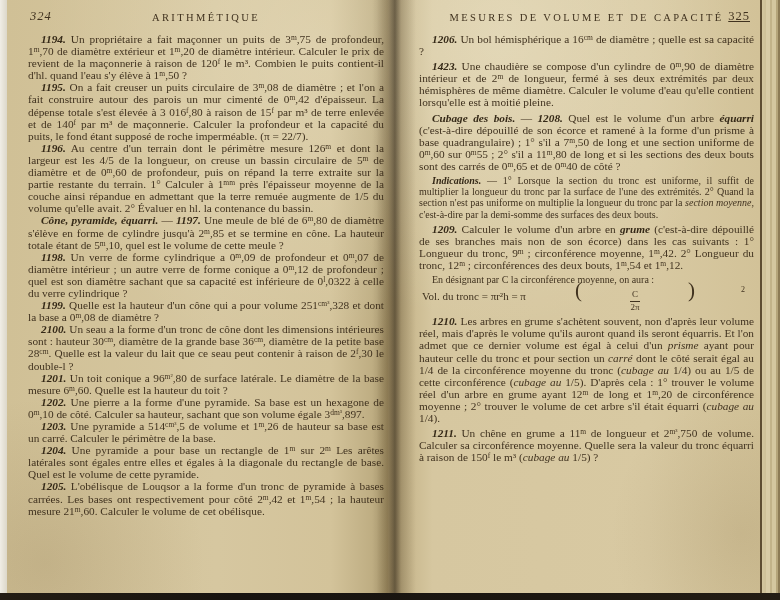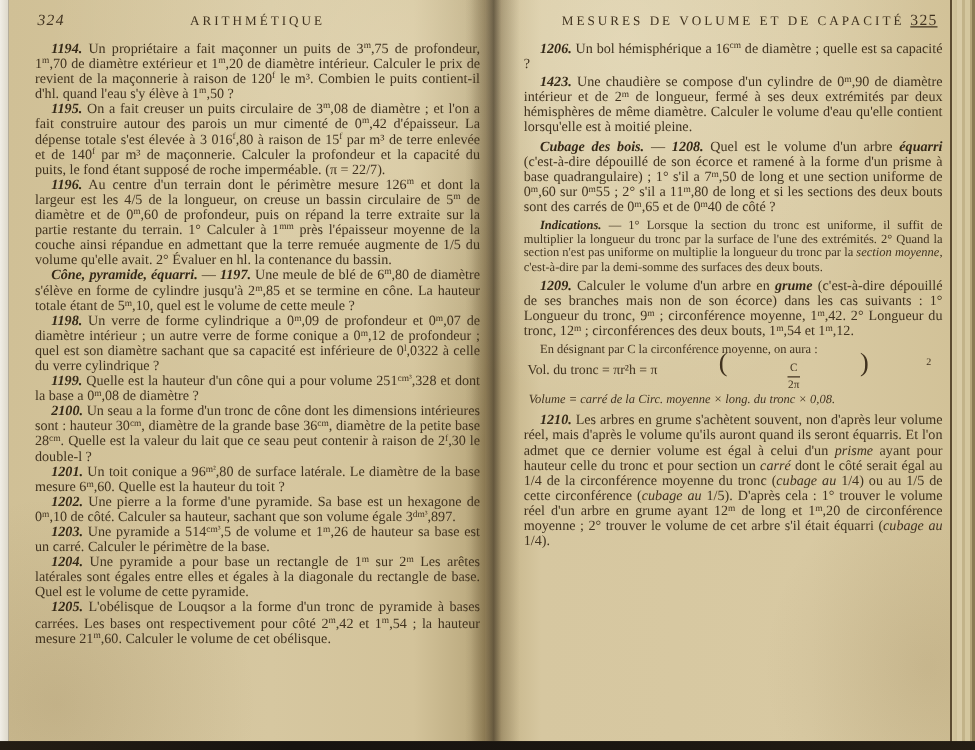--- a/index.html
+++ b/index.html
@@ -109,22 +109,22 @@
             </span>
             <span class="paren">)</span>
             <sup class="psup">2</sup>
             <span class="ftext">h = C²h ×</span>
             <span class="frac">
               <span class="fnum">1</span>
               <span class="fden">4π</span>
             </span>
             <span class="ftext">= C²h × 0,08.</span>
           </div>
-          <p class="para fnote"><i>Volume = carré de la Circ. moyenne × long. du tronc × 0,08.</i></p>
           <p class="para"><b class="num">1210.</b> Les arbres en grume s'achètent souvent, non d'après leur volume réel, mais d'après le volume qu'ils auront quand ils seront équarris. Et l'on admet que ce dernier volume est égal à celui d'un <i>prisme</i> ayant pour hauteur celle du tronc et pour section un <i>carré</i> dont le côté serait égal au 1/4 de la circonférence moyenne du tronc (<i>cubage au</i> 1/4) ou au 1/5 de cette circonférence (<i>cubage au</i> 1/5). D'après cela : 1° trouver le volume réel d'un arbre en grume ayant 12<sup>m</sup> de long et 1<sup>m</sup>,20 de circonférence moyenne ; 2° trouver le volume de cet arbre s'il était équarri (<i>cubage au</i> 1/4).</p>
+          <p class="para"><b class="num">1211.</b> Un chêne en grume a 11<sup>m</sup> de longueur et 2<sup>m³</sup>,750 de volume. Calculer sa circonférence moyenne. Quelle sera la valeur du tronc équarri à raison de 150<sup>f</sup> le m³ (<i>cubage au</i> 1/5) ?</p>
         </div>
     </div>
   </div>
 
   <div class="gutter"></div>
   <div class="edge-right"></div>
   <div class="edge-bottom"></div>
 </div>
 
 </body></html>

